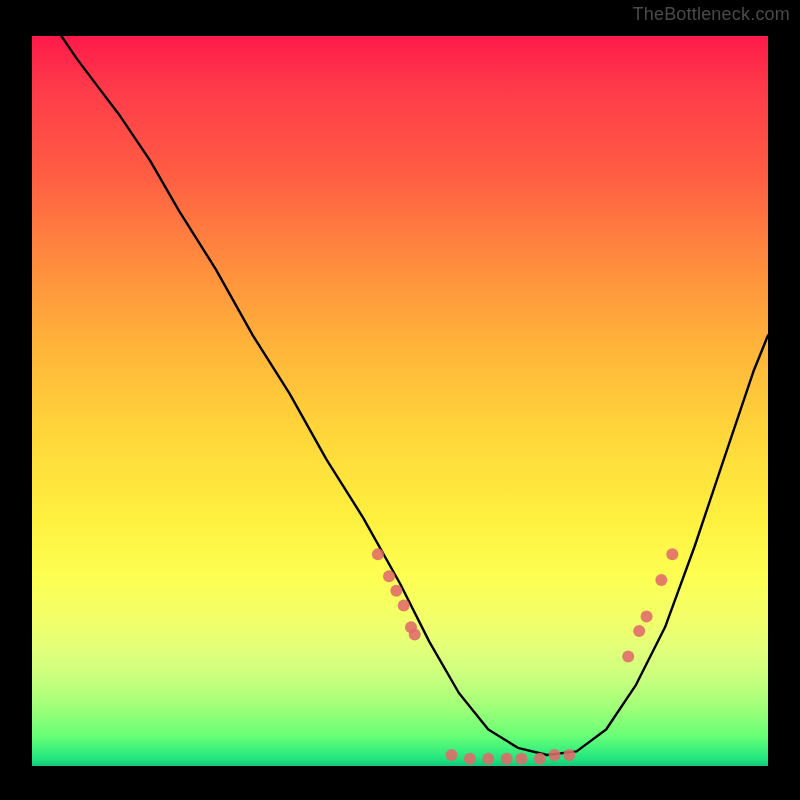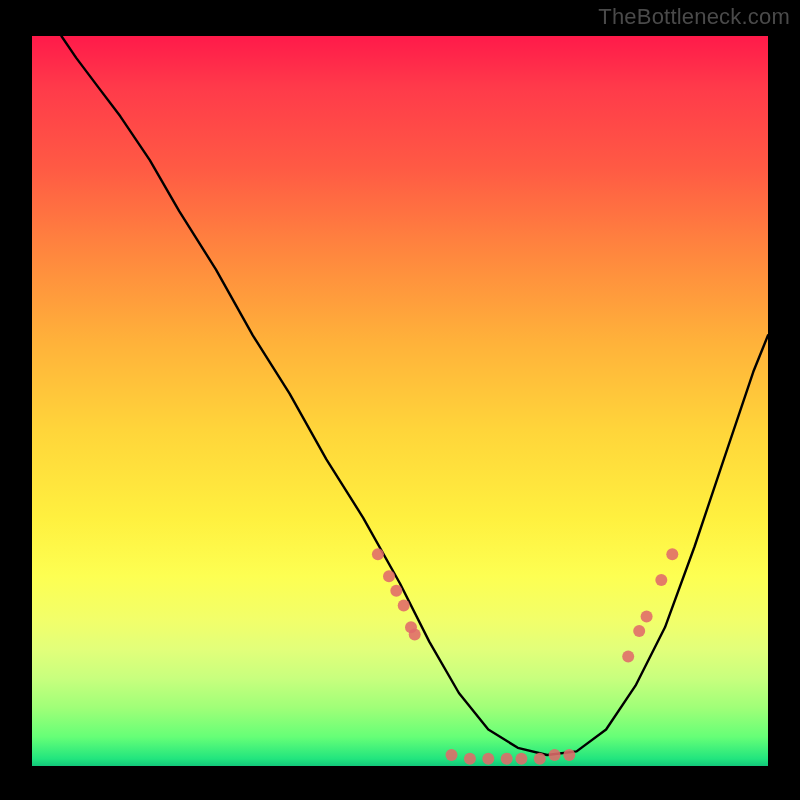--- a/index.html
+++ b/index.html
@@ -9,21 +9,21 @@
     background: #000;
     font-family: Arial, Helvetica, sans-serif;
     position: relative;
     overflow: hidden;
   }
   .watermark {
     position: absolute;
     top: 4px;
     right: 10px;
     color: #4a4a4a;
-    font-size: 22px;
+    font-size: 18px;
     font-weight: 500;
     letter-spacing: 0.2px;
     z-index: 10;
   }
   .plot-area {
     position: absolute;
     left: 32px;
     top: 36px;
     width: 736px;
     height: 730px;

